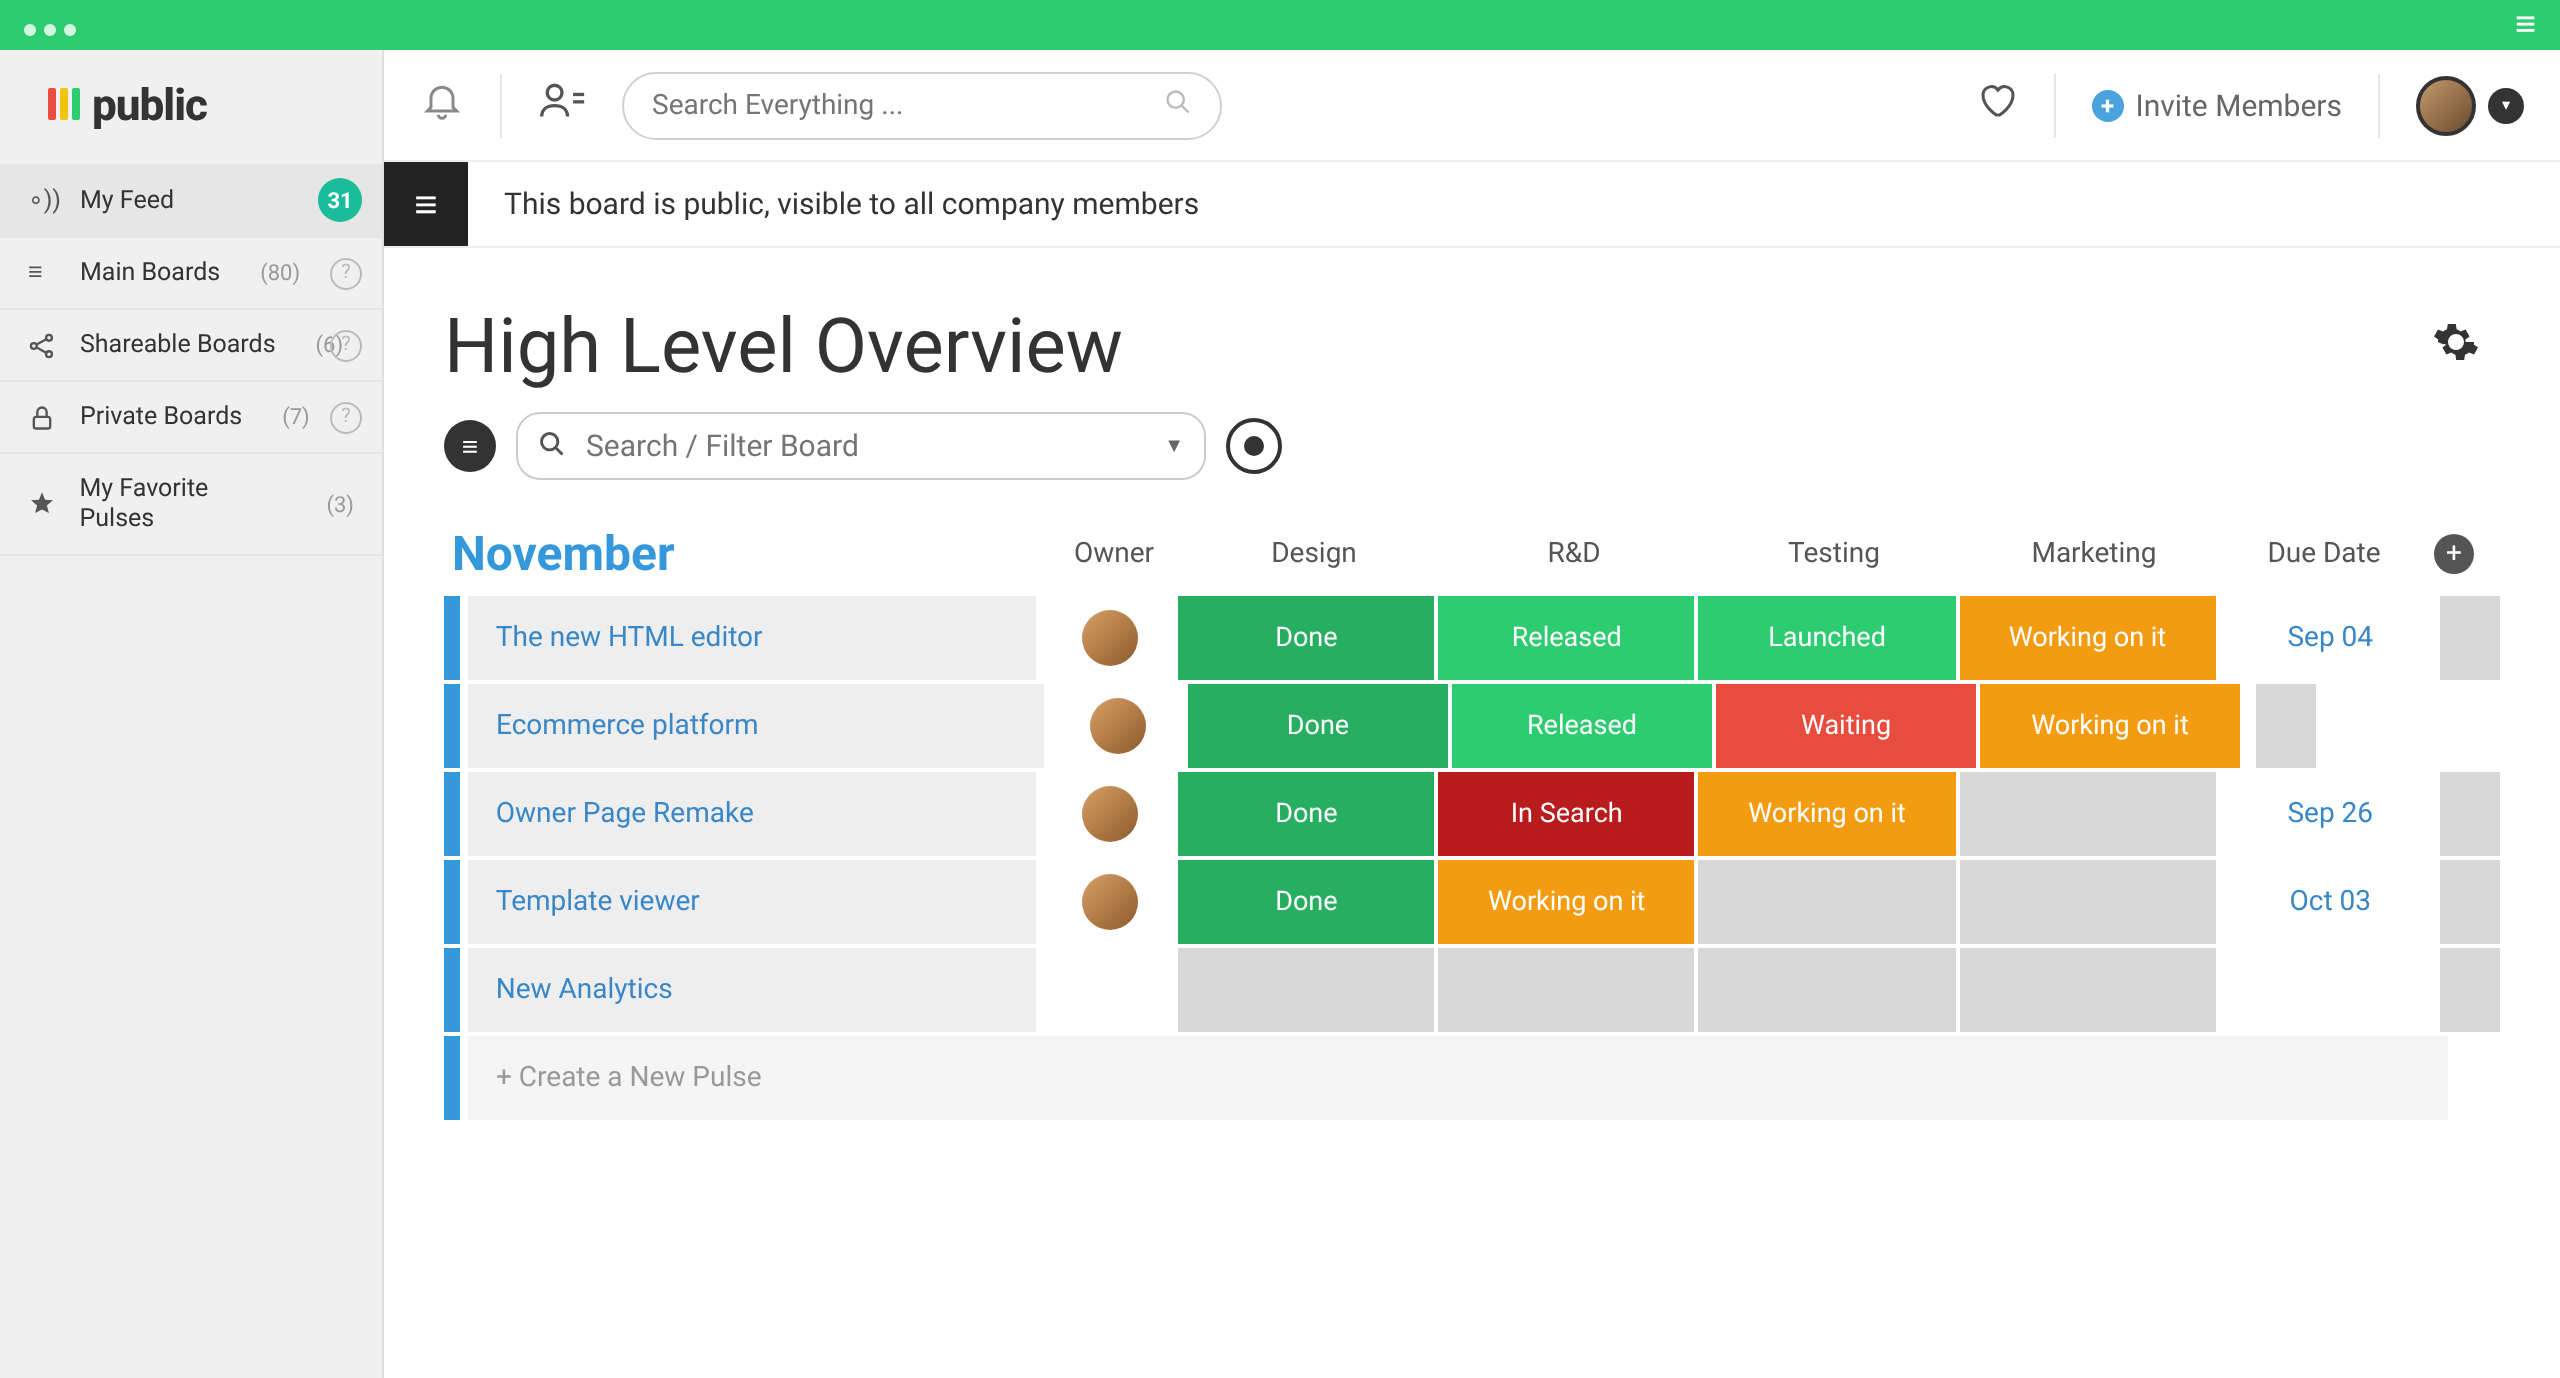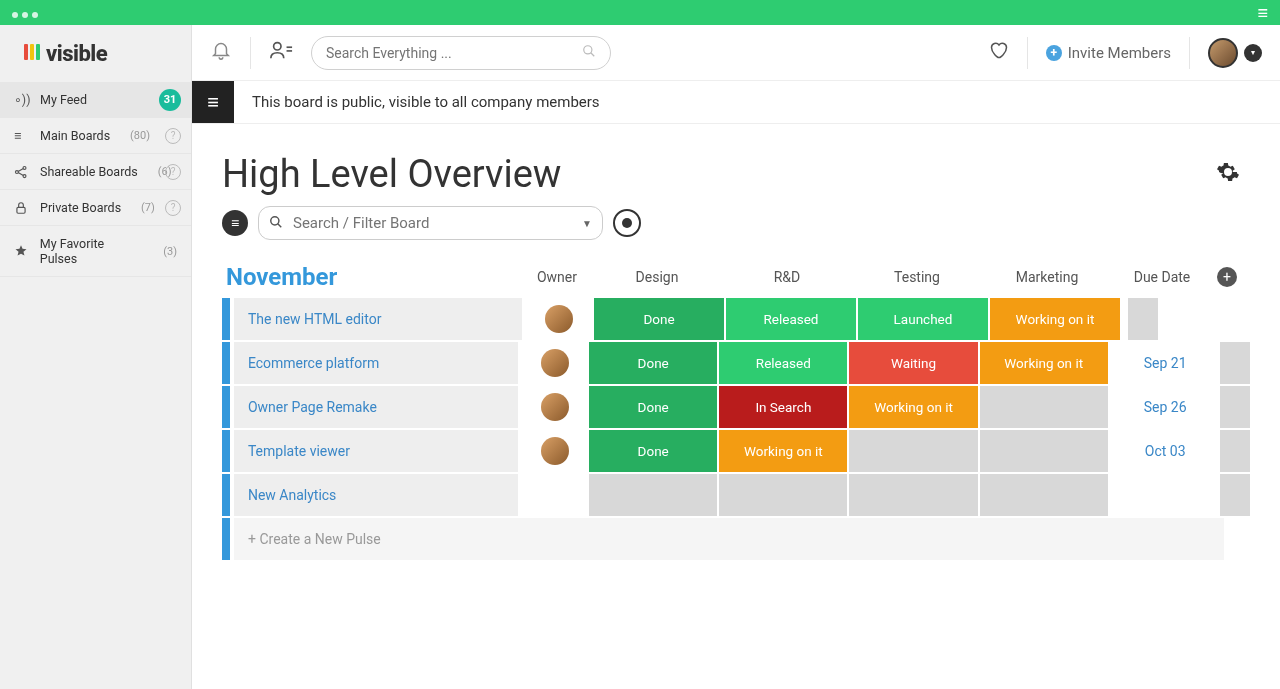--- a/index.html
+++ b/index.html
@@ -76,21 +76,21 @@
 
 <div class="topbar">
   <div class="dots"><span></span><span></span><span></span></div>
   <div class="hamb-top">≡</div>
 </div>
 
 <div class="layout">
   <aside class="sidebar">
     <div class="logo">
       <span class="logo-bars" id="logo-bars"><span style="background: rgb(231, 76, 60);"></span><span style="background: rgb(241, 196, 15);"></span><span style="background: rgb(46, 204, 113);"></span></span>
-      <span class="logo-text">visible</span>
+      <span class="logo-text">public</span>
     </div>
     <div class="nav-item active">
       <span class="ico">∘))</span>
       <span>My Feed</span>
       <span class="feed-badge">31</span>
     </div>
     <div id="side-sections">
         <div class="nav-item">
           <span class="ico">≡</span>
           <span>Main Boards</span>
@@ -224,33 +224,33 @@
           <div class="row">
             <div class="rbar"></div>
             <div class="rname">The new HTML editor</div>
             <div class="rowner">
               <div class="av"></div>
             </div>
             <div class="cell green">Done</div>
             <div class="cell green2">Released</div>
             <div class="cell green2">Launched</div>
             <div class="cell orange">Working on it</div>
+            <div class="date-cell">Sep 04</div>
             <div class="tail"></div>
           </div>
           <div class="row">
             <div class="rbar"></div>
             <div class="rname">Ecommerce platform</div>
             <div class="rowner">
               <div class="av"></div>
             </div>
             <div class="cell green">Done</div>
             <div class="cell green2">Released</div>
             <div class="cell red">Waiting</div>
             <div class="cell orange">Working on it</div>
-            <div class="date-cell">Sep 21</div>
             <div class="tail"></div>
           </div>
           <div class="row">
             <div class="rbar"></div>
             <div class="rname">Owner Page Remake</div>
             <div class="rowner">
               <div class="av"></div>
             </div>
             <div class="cell green">Done</div>
             <div class="cell purple">In Search</div>

